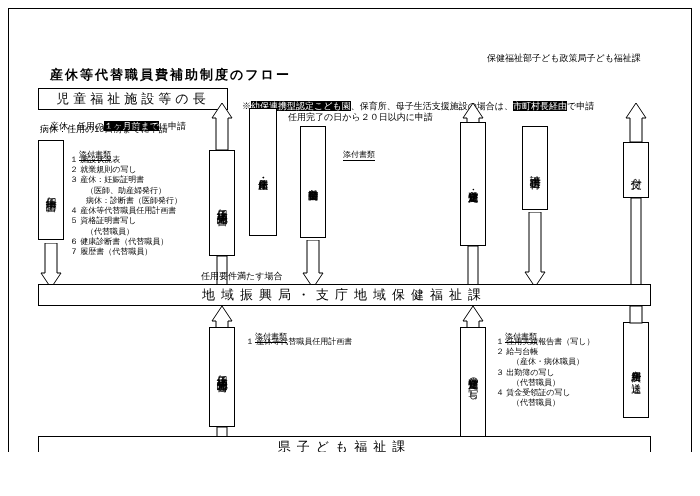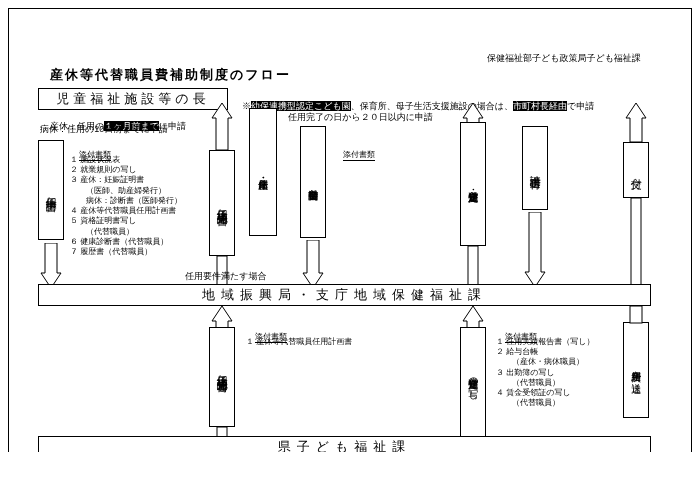--- a/index.html
+++ b/index.html
@@ -225,21 +225,21 @@
   </div>
   <div class="vbox" style="left:623px; top:142px; width:26px; height:56px;">
     <span class="vtxt">交付</span>
   </div>
   <div class="arrow" style="left:628px; top:198px;">
     <svg width="16" height="90" viewBox="0 0 16 90">
       <rect x="3" y="0" width="10" height="89" fill="#ffffff" stroke="#000000" stroke-width="1"></rect>
     </svg>
   </div>
 
-  <div class="txt small" style="left:185px; top:272px;">任用要件満たす場合</div>
+  <div class="txt small" style="left:201px; top:272px;">任用要件満たす場合</div>
 
   <div class="band" style="left:38px; top:284px; width:613px; height:22px;">
     <span class="bandtxt-center">地域振興局・支庁地域保健福祉課</span>
   </div>
 
   <div class="arrow" style="left:211px; top:306px;">
     <svg width="22" height="24" viewBox="0 0 22 24">
       <polygon points="11,0 21,15 17,15 17,23 5,23 5,15 1,15" fill="#ffffff" stroke="#000000" stroke-width="1"></polygon>
     </svg>
   </div>

